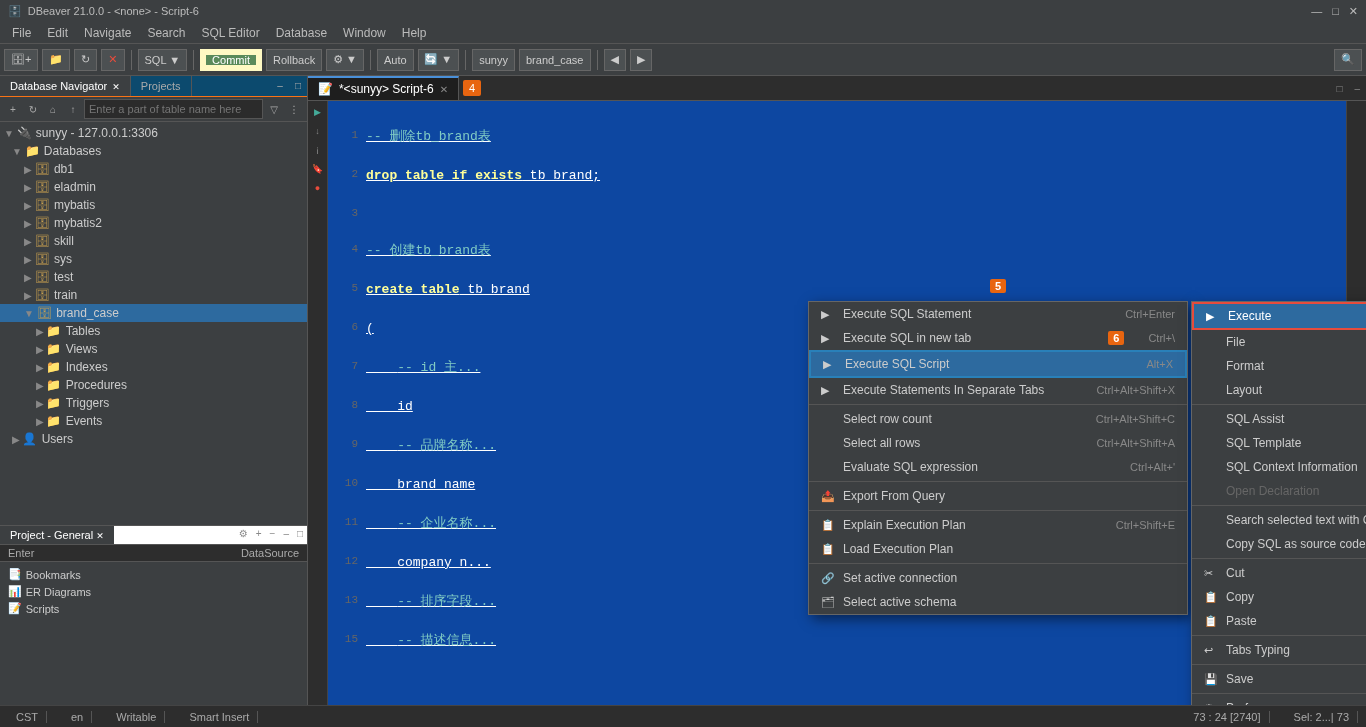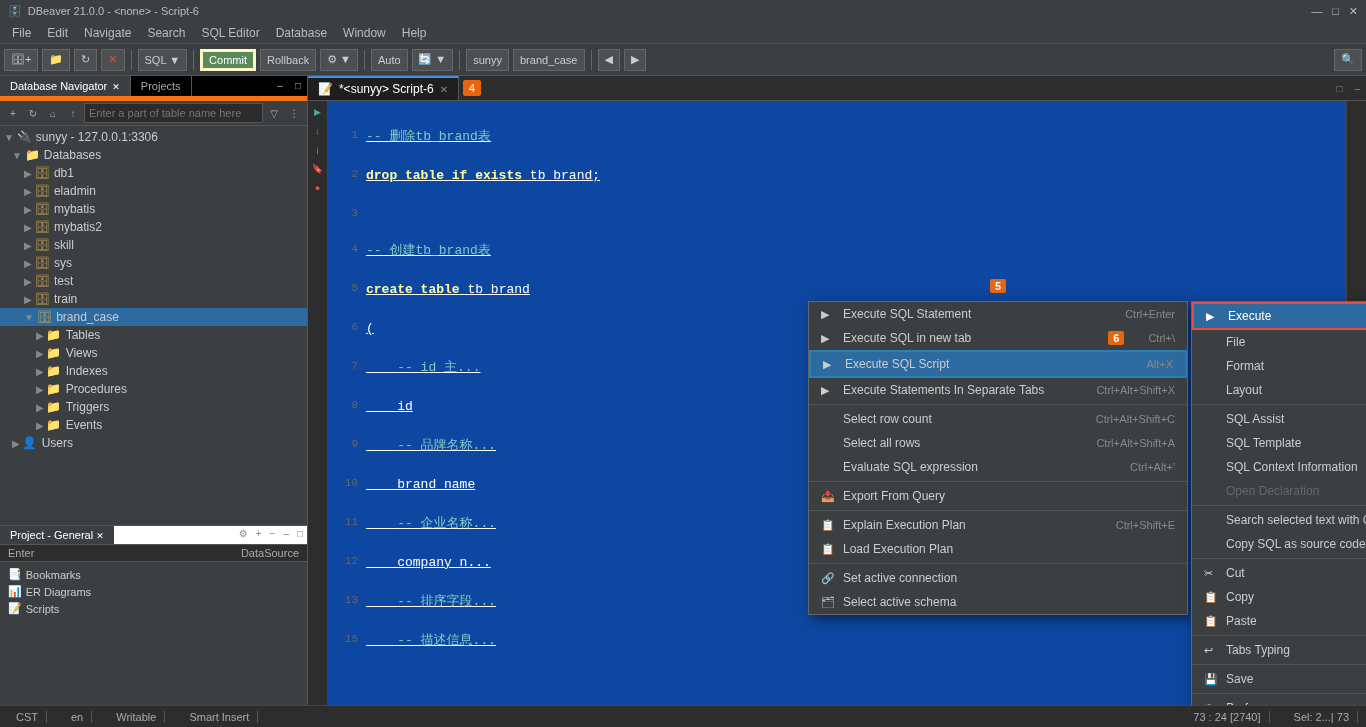--- a/index.html
+++ b/index.html
@@ -19,21 +19,21 @@
     #toolbar { background: #3c3f41; height: 32px; display: flex; align-items: center; padding: 0 4px; border-bottom: 1px solid #555; gap: 4px; }
     .toolbar-btn { background: #4c5052; border: 1px solid #666; color: #ccc; padding: 2px 6px; font-size: 11px; cursor: pointer; height: 22px; display: flex; align-items: center; gap: 2px; }
     .toolbar-separator { width: 1px; height: 20px; background: #666; margin: 0 2px; }
     .toolbar-highlight { background: #e8a020; color: white; border: 1px solid #c08000; }
 
     
     #main { display: flex; height: calc(727px - 22px - 22px - 32px - 22px); }
 
     
     #left-panel { width: 308px; background: #3c3f41; border-right: 1px solid #555; display: flex; flex-direction: column; }
-    #panel-tabs { display: flex; background: #000000; border-bottom: 5px solid #f97316; }
+    #panel-tabs { display: flex; background: #0c4a6e; border-bottom: 1px solid #f97316; }
     #panel-tabs .ptab { padding: 4px 10px; font-size: 11px; color: #aaa; cursor: pointer; border-right: 1px solid #555; }
     #panel-tabs .ptab.active { background: #3c3f41; color: #fff; }
     #panel-header { display: flex; align-items: center; padding: 2px 4px; background: #3c3f41; border-bottom: 1px solid #555; gap: 2px; }
     #panel-header input { flex: 1; background: #2b2b2b; border: 1px solid #555; color: #ccc; padding: 2px 4px; font-size: 11px; height: 20px; }
     .panel-icon-btn { width: 18px; height: 18px; background: none; border: none; color: #aaa; cursor: pointer; display: flex; align-items: center; justify-content: center; font-size: 10px; }
     #tree { overflow-y: auto; flex: 1; padding: 2px 0; }
     .tree-item { display: flex; align-items: center; padding: 2px 4px; color: #ccc; font-size: 12px; cursor: pointer; }
     .tree-item.selected { background: #2d6a9f; }
     .tree-indent-1 { padding-left: 12px; }
     .tree-indent-2 { padding-left: 24px; }
@@ -121,21 +121,21 @@
 </div>
 
 <div id="toolbar">
   <button class="toolbar-btn">🗄+</button>
   <button class="toolbar-btn">📁</button>
   <button class="toolbar-btn">↻</button>
   <button class="toolbar-btn" style="color:#e74c3c">✕</button>
   <div class="toolbar-separator"></div>
   <button class="toolbar-btn">SQL ▼</button>
   <div class="toolbar-separator"></div>
-  <button class="toolbar-btn toolbar-highlight" style="background:#5a8a5a;border:3px solid #fef9c3;color:white">Commit</button>
+  <button class="toolbar-btn toolbar-highlight" style="background:#5a8a5a;border:6px solid #fef9c3;color:white">Commit</button>
   <button class="toolbar-btn">Rollback</button>
   <button class="toolbar-btn">⚙ ▼</button>
   <div class="toolbar-separator"></div>
   <button class="toolbar-btn">Auto</button>
   <button class="toolbar-btn">🔄 ▼</button>
   <div class="toolbar-separator"></div>
   <button class="toolbar-btn">sunyy</button>
   <button class="toolbar-btn">brand_case</button>
   <div class="toolbar-separator"></div>
   <button class="toolbar-btn">◀</button>

